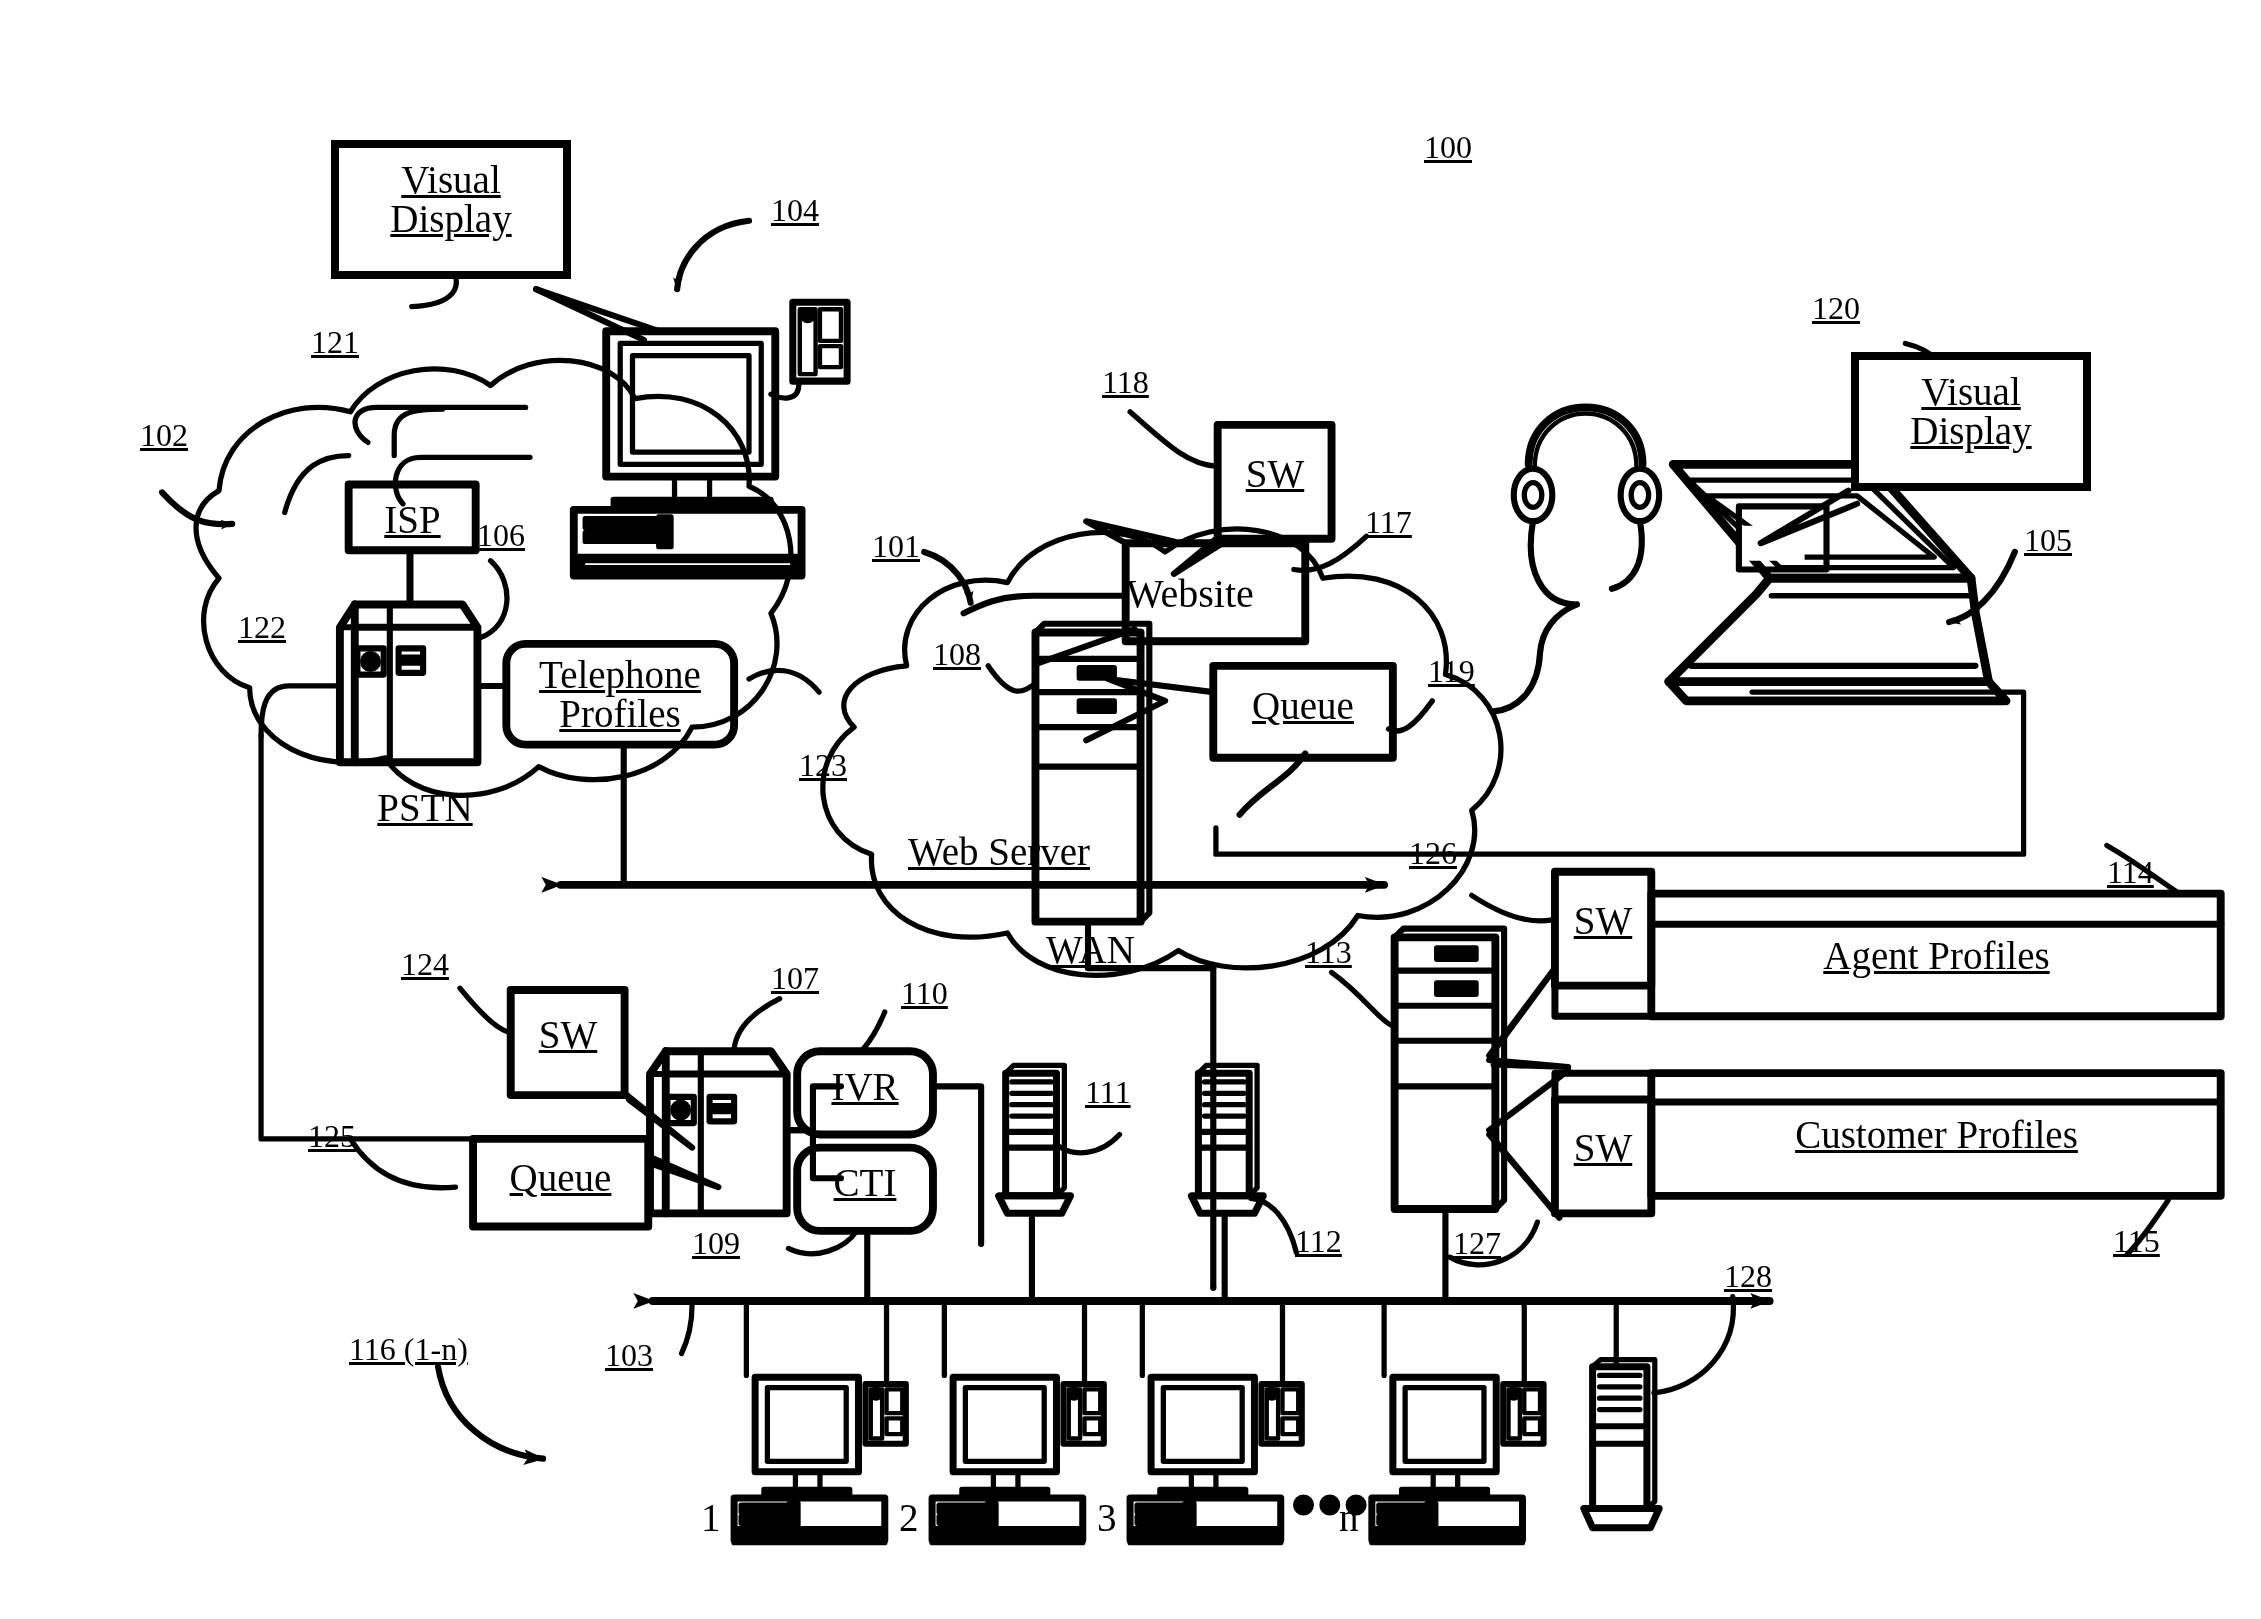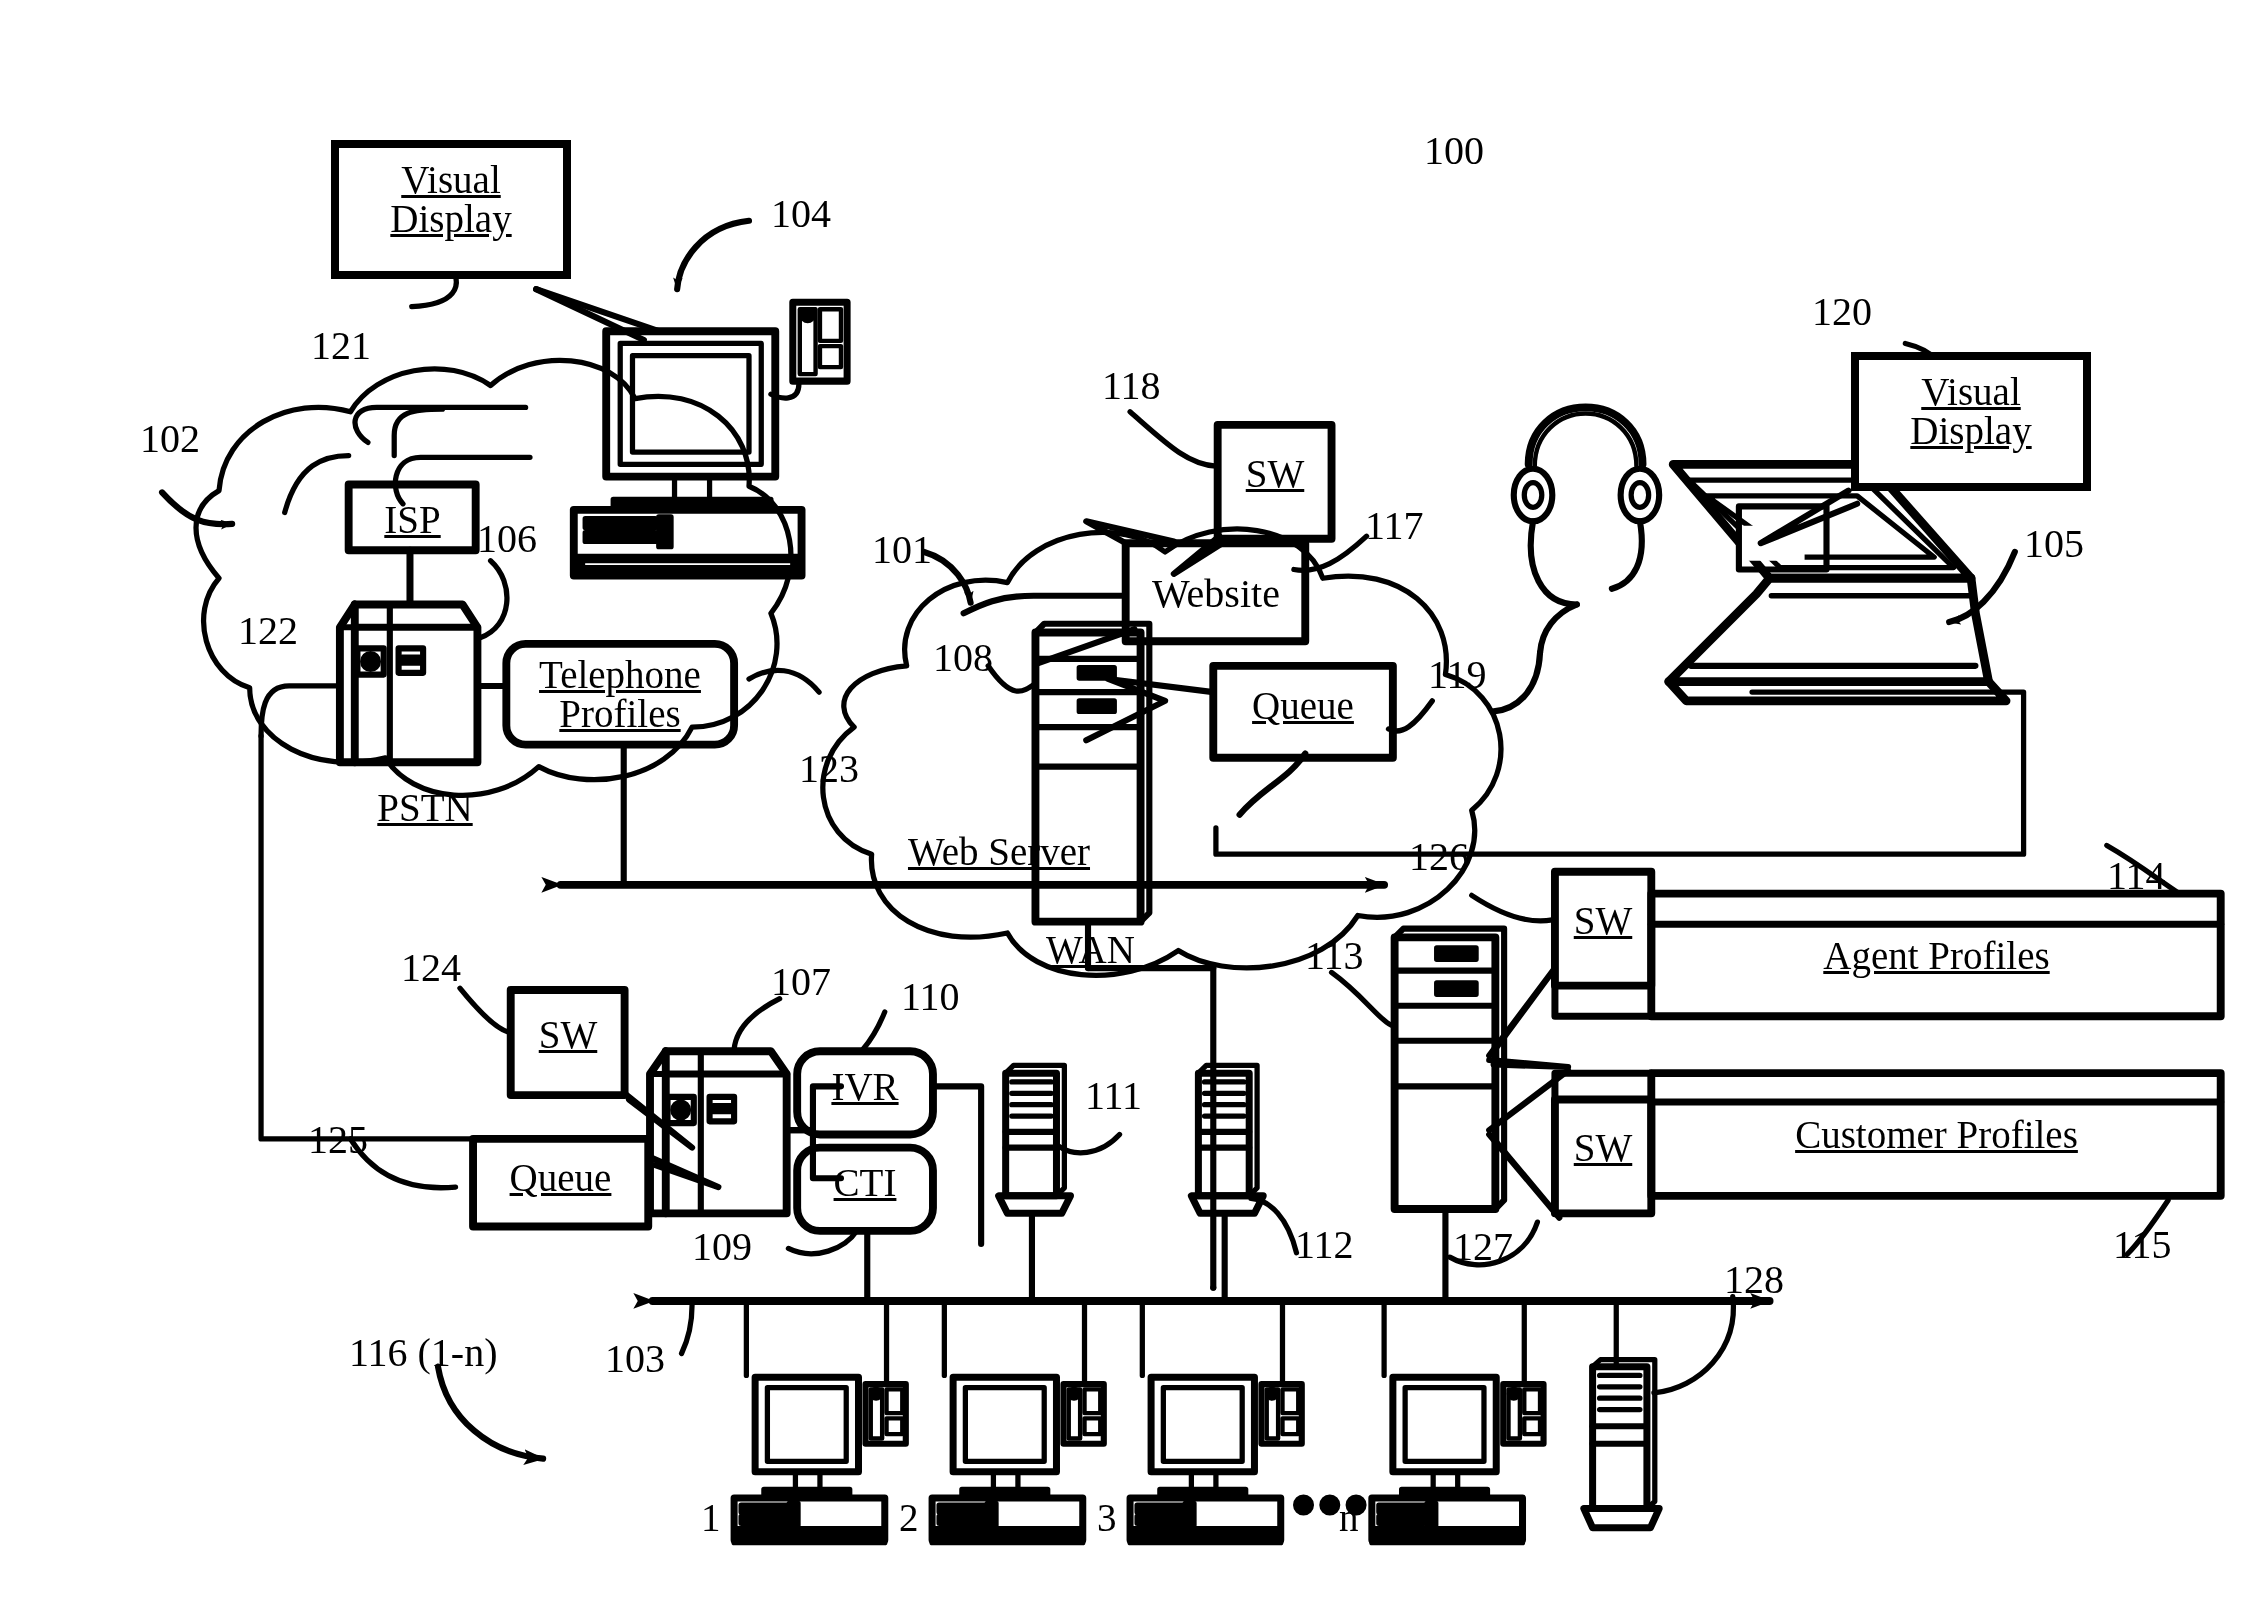--- a/index.html
+++ b/index.html
@@ -9,21 +9,21 @@
     color:#000;overflow:hidden;position:relative;
   }
   #stage{position:absolute;inset:0;width:1937px;height:1619px;}
   svg#fig{position:absolute;left:0;top:0;width:2261px;height:1619px;}
   .lbl{
     position:absolute;
     font-family:"Liberation Serif","DejaVu Serif",serif;
     white-space:nowrap;
     line-height:1;
   }
-  .refnum{font-size:40px;}
+  .refnum{font-size:32px;text-decoration:underline;}
   .boxtxt{font-size:39px;text-decoration:underline;text-align:center;}
   .boxtxt2{font-size:39px;text-align:center;}
   .boxtxt2 span{text-decoration:underline;display:block;}
   .smallnum{font-size:39px;}
 </style>
 </head>
 <body>
 
 <div id="stage">
 
@@ -404,21 +404,21 @@
 
 <div class="lbl boxtxt2" style="left:506px;top:655px;width:228px;">
   <span>Telephone</span>
   <span>Profiles</span>
 </div>
 
 <div class="lbl boxtxt" style="left:342px;top:788px;width:166px;">PSTN</div>
 
 <div class="lbl boxtxt" style="left:1003px;top:930px;width:175px;">WAN</div>
 
-<div class="lbl" style="left:1126px;top:574px;width:180px;font-size:40px;text-align:center;">Website</div>
+<div class="lbl" style="left:1126px;top:574px;width:180px;font-size:40px;text-align:left;">Website</div>
 
 <div class="lbl boxtxt" style="left:1218px;top:454px;width:114px;">SW</div>
 
 <div class="lbl boxtxt" style="left:1213px;top:686px;width:180px;">Queue</div>
 
 <div class="lbl boxtxt" style="left:850px;top:832px;width:298px;">Web Server</div>
 
 <div class="lbl boxtxt" style="left:511px;top:1015px;width:114px;">SW</div>
 
 <div class="lbl boxtxt" style="left:473px;top:1158px;width:175px;">Queue</div>

